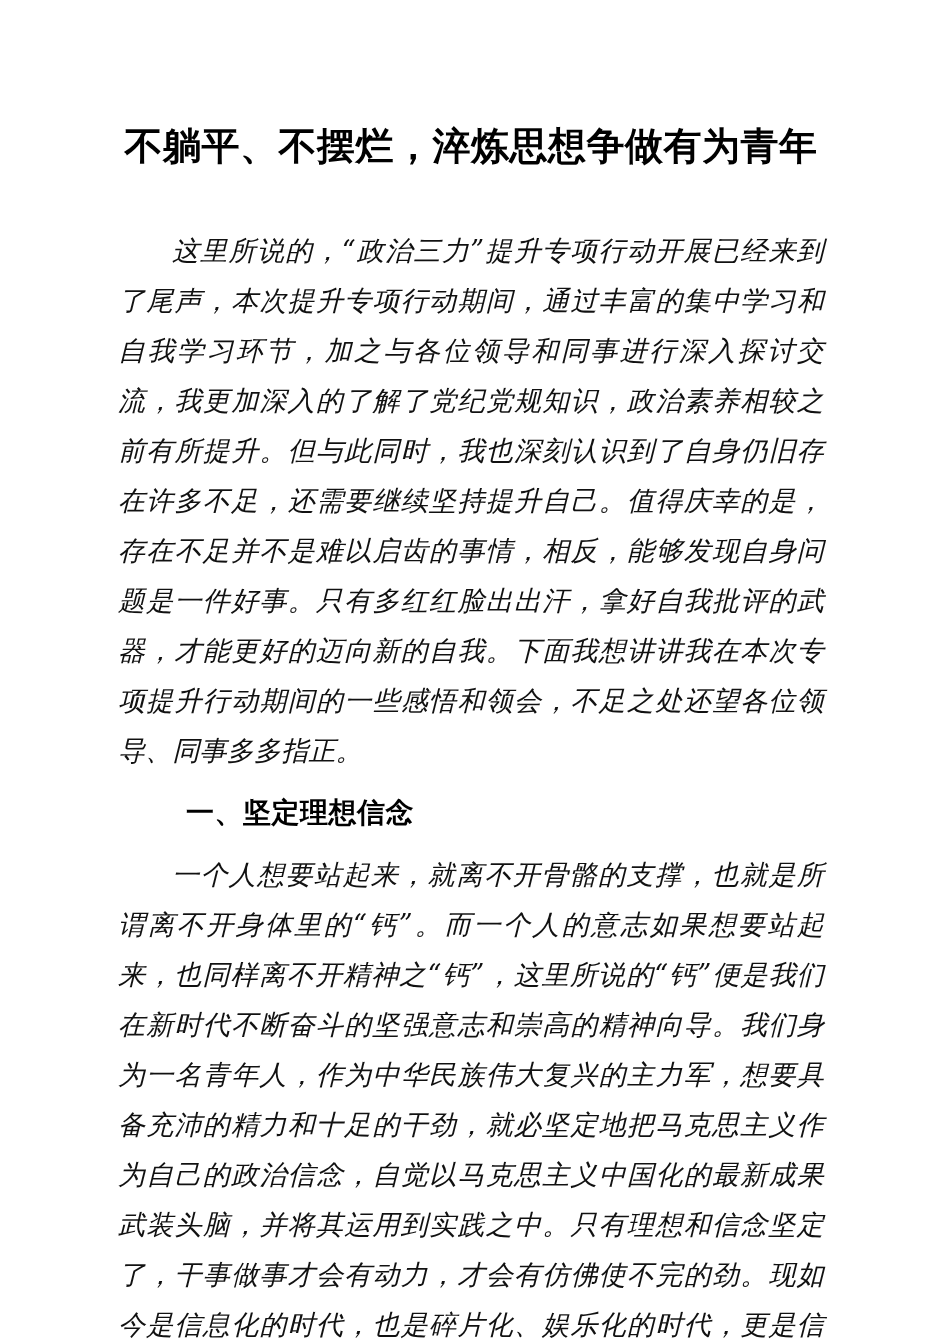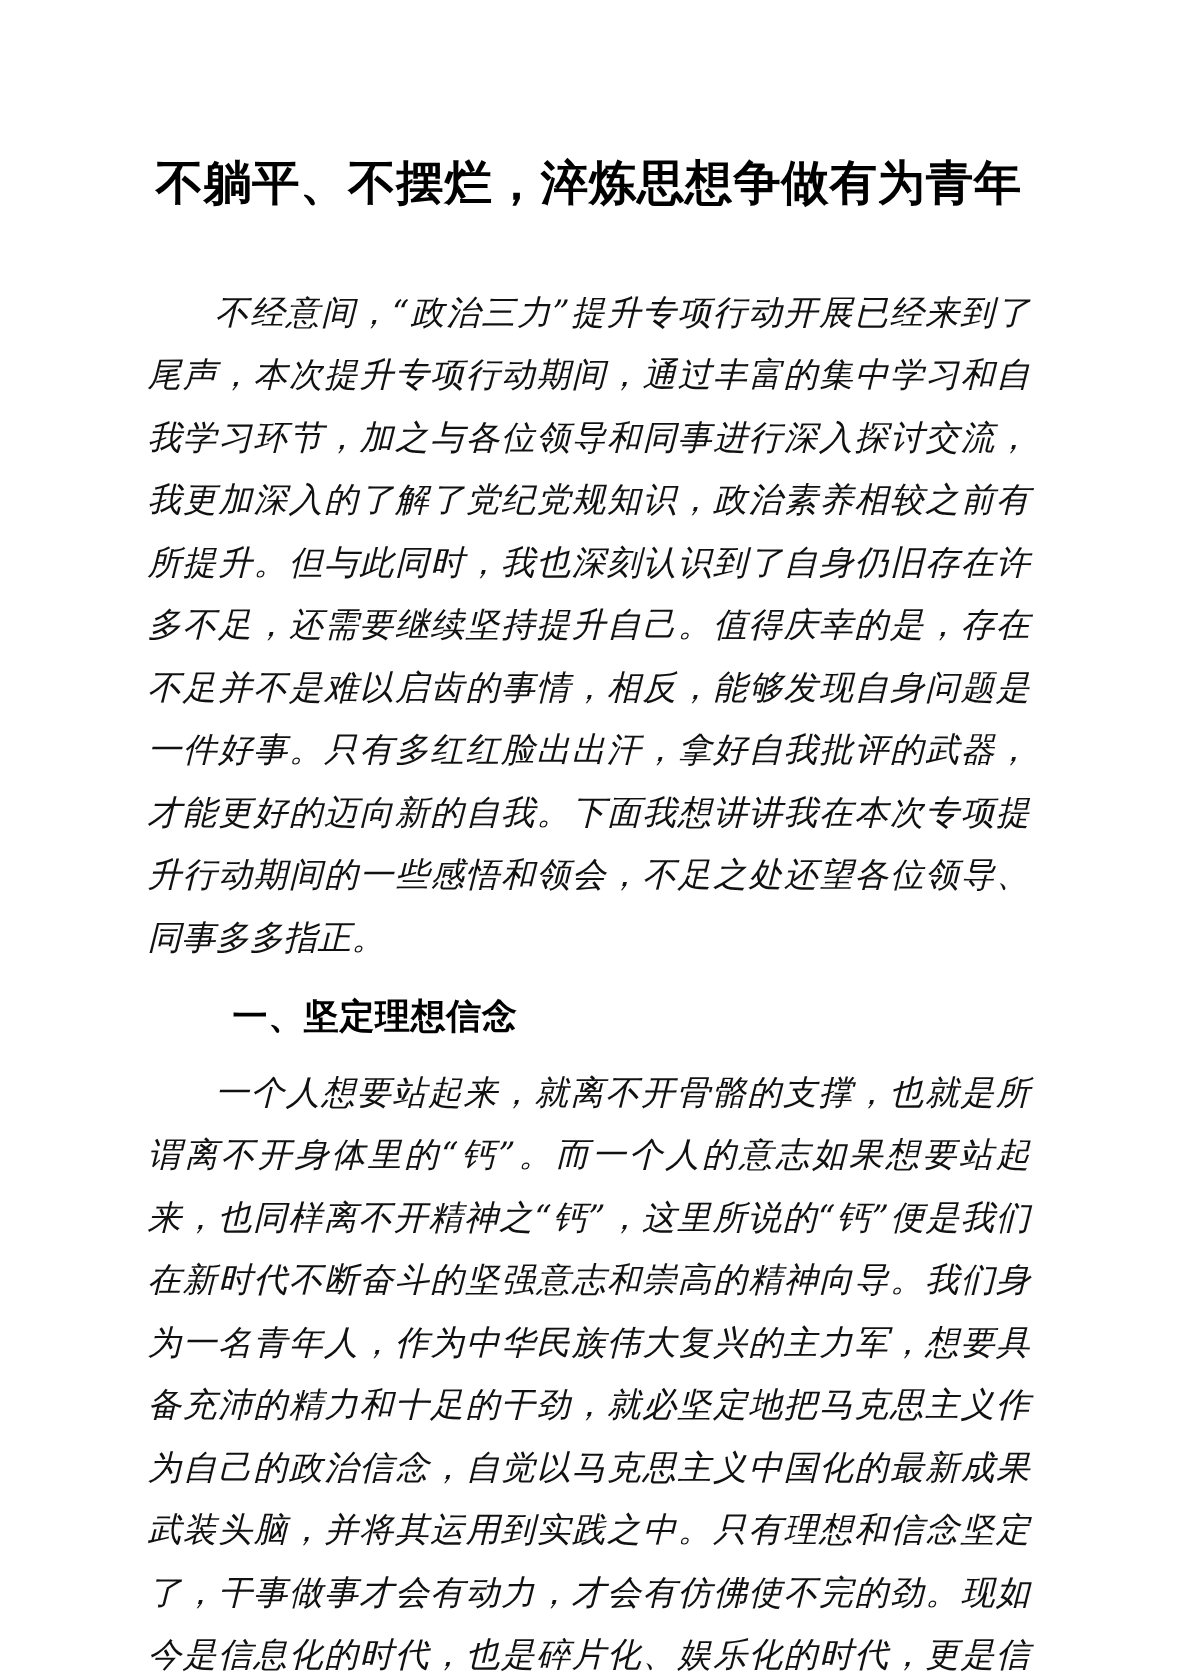--- a/index.html
+++ b/index.html
@@ -85,20 +85,20 @@
 </head>
 <body>
 
 <div class="page">
   <div class="content">
 
     <h1 class="doc-title">不躺平、不摆烂，淬炼思想争做有为青年</h1>
 
     <div class="title-gap"></div>
 
-    <p class="body-para para-lead">不经意间，“政治三力”提升专项行动开展已经来到了尾声，本次提升专项行动期间，通过丰富的集中学习和自我学习环节，加之与各位领导和同事进行深入探讨交流，我更加深入的了解了党纪党规知识，政治素养相较之前有所提升。但与此同时，我也深刻认识到了自身仍旧存在许多不足，还需要继续坚持提升自己。值得庆幸的是，存在不足并不是难以启齿的事情，相反，能够发现自身问题是一件好事。只有多红红脸出出汗，拿好自我批评的武器，才能更好的迈向新的自我。下面我想讲讲我在本次专项提升行动期间的一些感悟和领会，不足之处还望各位领导、同事多多指正。</p>
+    <p class="body-para para-lead">这里所说的，“政治三力”提升专项行动开展已经来到了尾声，本次提升专项行动期间，通过丰富的集中学习和自我学习环节，加之与各位领导和同事进行深入探讨交流，我更加深入的了解了党纪党规知识，政治素养相较之前有所提升。但与此同时，我也深刻认识到了自身仍旧存在许多不足，还需要继续坚持提升自己。值得庆幸的是，存在不足并不是难以启齿的事情，相反，能够发现自身问题是一件好事。只有多红红脸出出汗，拿好自我批评的武器，才能更好的迈向新的自我。下面我想讲讲我在本次专项提升行动期间的一些感悟和领会，不足之处还望各位领导、同事多多指正。</p>
 
     <h2 class="section-heading">一、坚定理想信念</h2>
 
     <p class="body-para">一个人想要站起来，就离不开骨骼的支撑，也就是所谓离不开身体里的“钙”。而一个人的意志如果想要站起来，也同样离不开精神之“钙”，这里所说的“钙”便是我们在新时代不断奋斗的坚强意志和崇高的精神向导。我们身为一名青年人，作为中华民族伟大复兴的主力军，想要具备充沛的精力和十足的干劲，就必坚定地把马克思主义作为自己的政治信念，自觉以马克思主义中国化的最新成果武装头脑，并将其运用到实践之中。只有理想和信念坚定了，干事做事才会有动力，才会有仿佛使不完的劲。现如今是信息化的时代，也是碎片化、娱乐化的时代，更是信息战的时代，各类信息会如同潮水一般向我</p>
 
   </div>
 </div>
 
 </body></html>

